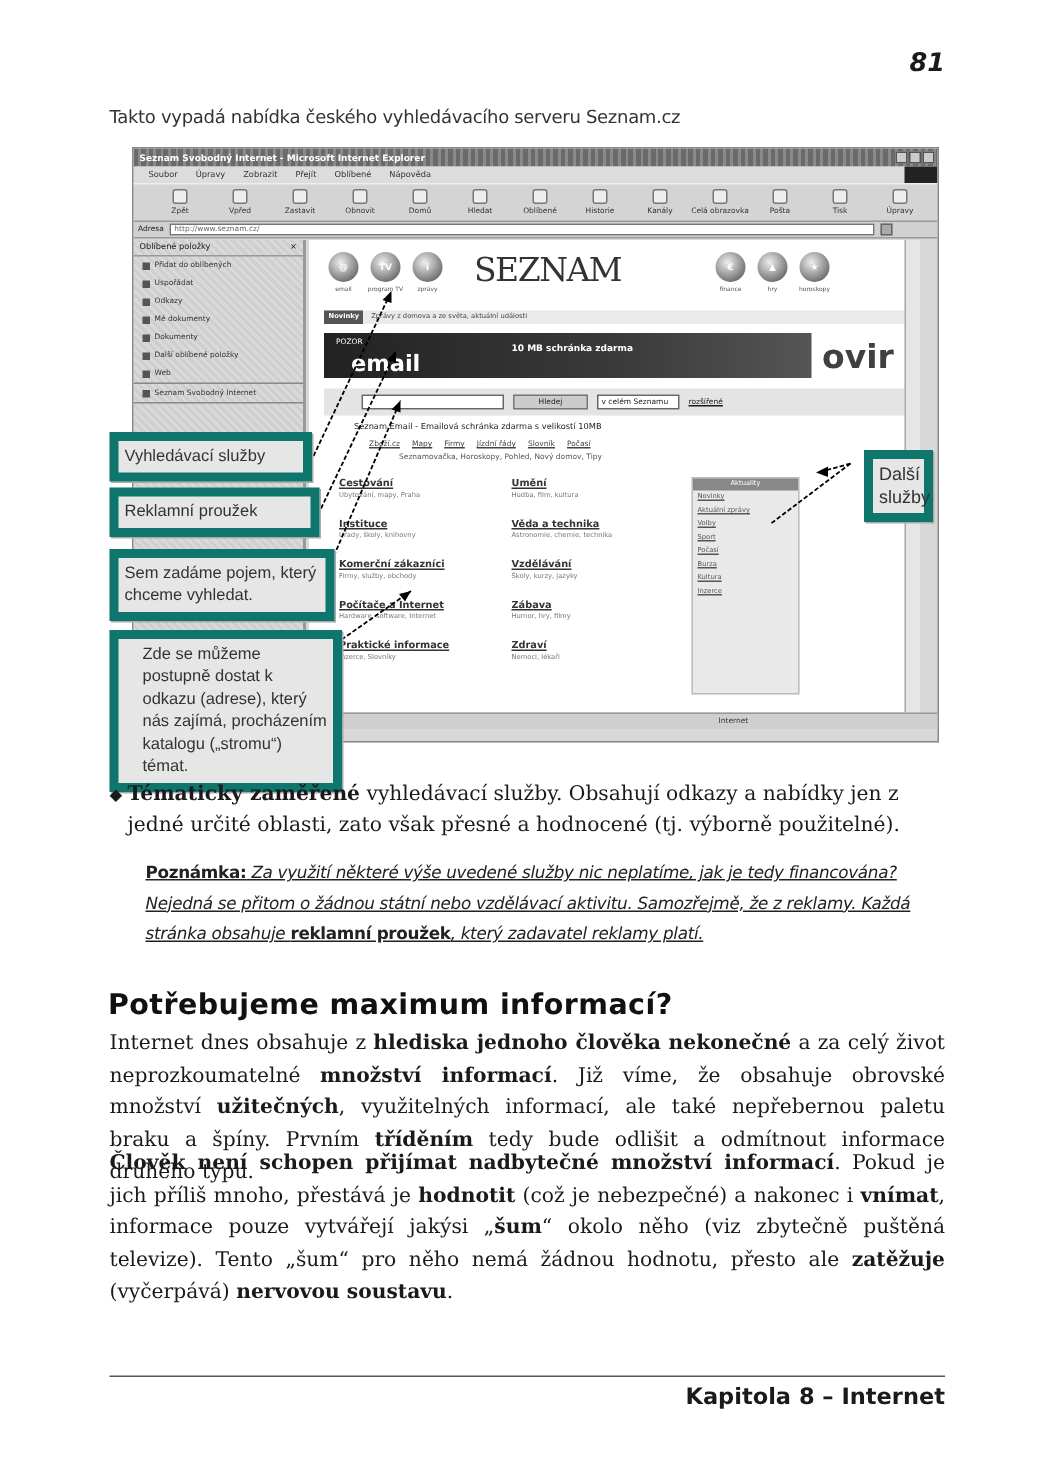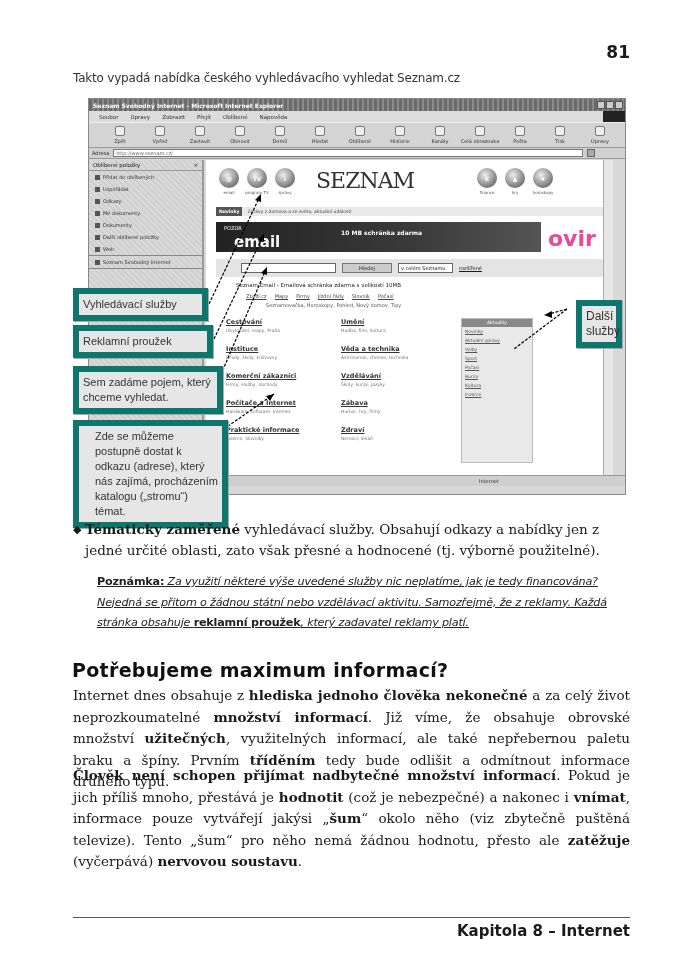--- a/index.html
+++ b/index.html
@@ -1,19 +1,19 @@
 <!DOCTYPE html>
 <html><head>
 <meta charset="utf-8">
 <style>
   * { box-sizing: border-box; margin: 0; padding: 0; }
   html, body { width: 700px; height: 978px; background: #ffffff; overflow: hidden; }
   body { position: relative; font-family: "DejaVu Serif", serif; color: #1a1a1a; }
 
-  .page-number { position: absolute; right: 70px; top: 42px; font-family: "DejaVu Sans", sans-serif; font-weight: bold; font-size: 17px; }
+  .page-number { position: absolute; right: 70px; top: 32px; font-family: "DejaVu Sans", sans-serif; font-weight: bold; font-size: 17px; font-style: italic; }
   .caption { position: absolute; left: 73px; top: 71px; font-family: "DejaVu Sans", sans-serif; font-size: 12px; color: #333; letter-spacing: -0.2px; }
 
   
   .figure { position: absolute; left: 88px; top: 98px; width: 538px; height: 397px; background: #d8d8d8; border: 1px solid #888; overflow: hidden; font-family: "DejaVu Sans", sans-serif; }
   .titlebar { height: 12px; background: repeating-linear-gradient(90deg,#6a6a6a 0 3px,#8a8a8a 3px 5px); display: flex; align-items: center; padding-left: 4px; }
   .titlebar .t { font-size: 6px; color: #fff; font-weight: bold; }
   .titlebar .wbtns { margin-left: auto; display: flex; gap: 1px; padding-right: 2px; }
   .titlebar .wbtn { width: 8px; height: 8px; background: #ccc; border: 1px solid #555; }
   .menubar { height: 11px; display: flex; gap: 12px; padding-left: 10px; align-items: center; font-size: 5.5px; color: #333; background: #dcdcdc; }
   .menubar .logo { margin-left: auto; width: 22px; height: 11px; background: #222; }
@@ -40,21 +40,21 @@
   .circ { display: flex; flex-direction: column; align-items: center; width: 22px; }
   .circ .c { width: 20px; height: 20px; border-radius: 50%; background: radial-gradient(circle at 40% 35%,#eee,#777 70%,#444); color: #fff; font-size: 6px; font-weight: bold; display: flex; align-items: center; justify-content: center; }
   .circ .l { font-size: 4px; color: #555; margin-top: 2px; white-space: nowrap; }
   .logo-seznam { position: absolute; left: 110px; top: 8px; font-family: "DejaVu Serif", serif; font-size: 22px; font-weight: normal; color: #333; letter-spacing: -1px; }
   .news-strip { position: absolute; left: 10px; top: 47px; width: 390px; height: 9px; background: #eaeaea; font-size: 4.5px; color: #444; display: flex; align-items: center; }
   .news-strip .tag { background: #555; color: #fff; padding: 0 3px; margin-right: 5px; font-weight: bold; height: 9px; line-height: 9px; }
   .banner { position: absolute; left: 10px; top: 62px; width: 325px; height: 30px; background: linear-gradient(90deg,#222,#3a3a3a 60%,#555); color: #fff; }
   .banner .s1 { position: absolute; left: 8px; top: 3px; font-size: 5px; }
   .banner .s2 { position: absolute; left: 18px; top: 11px; font-size: 15px; font-weight: bold; }
   .banner .s3 { position: absolute; left: 125px; top: 6px; font-size: 6px; font-weight: bold; text-align: center; line-height: 9px; }
-  .banner-side { position: absolute; left: 342px; top: 66px; font-size: 22px; font-weight: bold; color: #ec4899; }
+  .banner-side { position: absolute; left: 342px; top: 66px; font-size: 22px; font-weight: bold; color: #404040; }
   .searchrow { position: absolute; left: 10px; top: 99px; width: 390px; height: 18px; background: #e4e4e4; display: flex; align-items: center; gap: 6px; padding-left: 25px; }
   .searchrow .inp { width: 95px; height: 10px; background: #fff; border: 1px solid #666; }
   .searchrow .btn { width: 50px; height: 10px; background: #ccc; border: 1px solid #777; font-size: 5px; text-align: center; line-height: 9px; }
   .searchrow .sel { width: 55px; height: 10px; background: #fff; border: 1px solid #666; font-size: 5px; line-height: 9px; padding-left: 2px; }
   .searchrow .more { font-size: 5px; text-decoration: underline; }
   .line-email { position: absolute; left: 30px; top: 122px; font-size: 5.5px; color: #222; }
   .links1 { position: absolute; left: 40px; top: 133px; font-size: 5px; color: #444; display: flex; gap: 8px; }
   .links1 span { text-decoration: underline; }
   .links2 { position: absolute; left: 60px; top: 142px; font-size: 5px; color: #555; }
 
@@ -79,21 +79,21 @@
   .p1 { top: 685px; }
   .p2 { top: 765px; }
   .para b, .bullet b { font-weight: bold; }
   .rule { position: absolute; left: 73px; top: 917px; width: 557px; height: 1px; background: #555; }
   .footer { position: absolute; right: 70px; top: 922px; font-family: "DejaVu Sans", sans-serif; font-weight: bold; font-size: 15px; }
 </style>
 </head>
 <body>
 
 <div class="page-number">81</div>
-<div class="caption">Takto vypadá nabídka českého vyhledávacího vyhledat Seznam.cz</div>
+<div class="caption">Takto vypadá nabídka českého vyhledávacího serveru Seznam.cz</div>
 
 <div class="figure">
   <div class="titlebar">
     <span class="t">Seznam Svobodný Internet - Microsoft Internet Explorer</span>
     <div class="wbtns">
       <span class="wbtn"></span>
       <span class="wbtn"></span>
       <span class="wbtn"></span>
     </div>
   </div>

